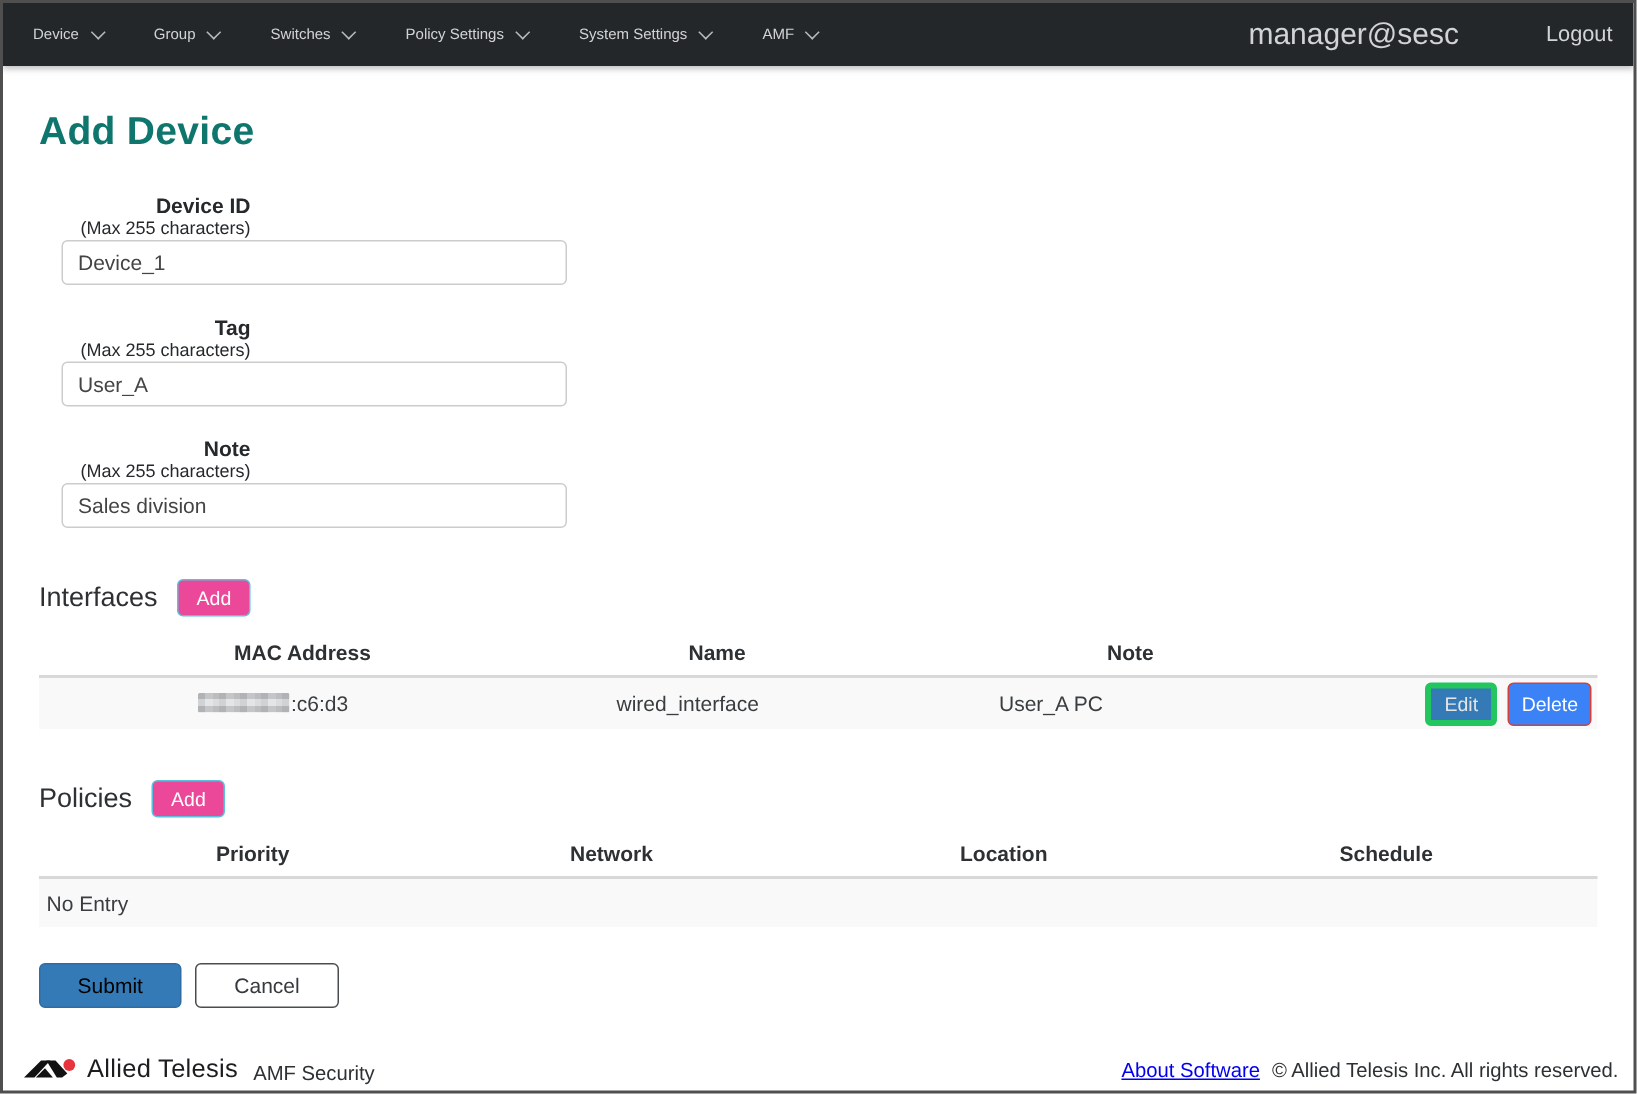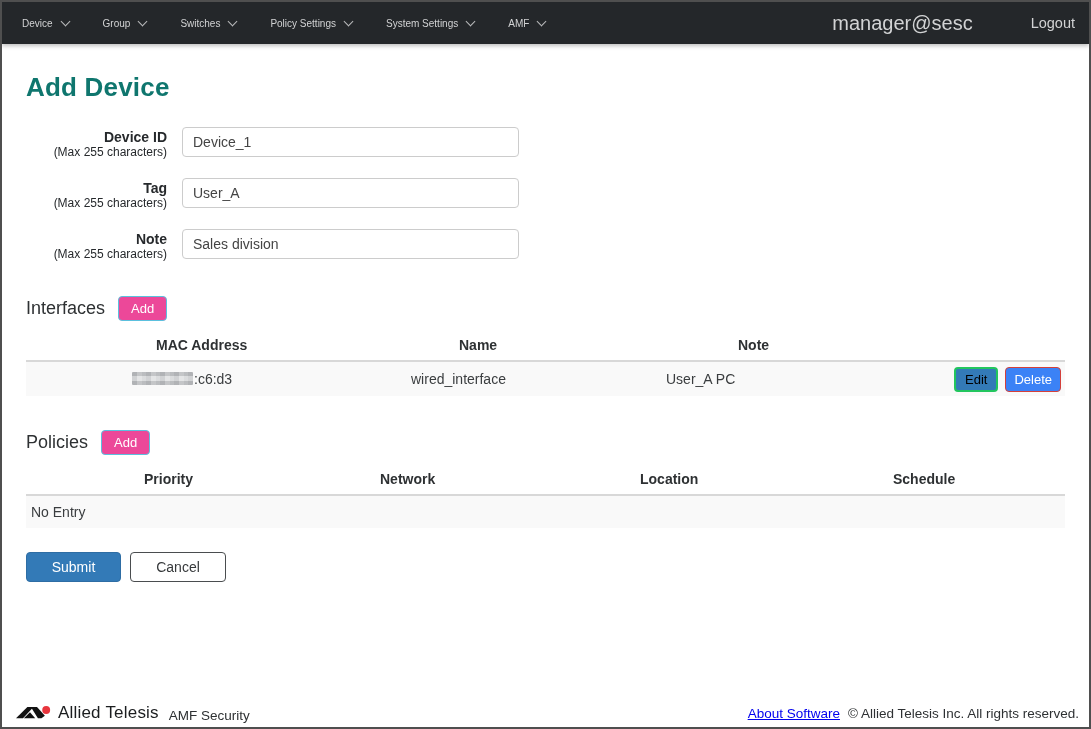--- a/index.html
+++ b/index.html
@@ -50,21 +50,21 @@
   .page-title {
     font-size:26px;
     font-weight:700;
     color:#0f766e;
     margin-top:28px;
     margin-bottom:24px;
     letter-spacing:.2px;
   }
 
   
-  .form-group { display:flex; margin-bottom:18px; }
+  .form-group { display:flex; margin-bottom:18px;flex-direction:column; }
   .form-label-col {
     width:141px;
     text-align:right;
     padding-top:2px;
     flex:none;
   }
   .form-label { font-size:14px; font-weight:700; color:#26292c; line-height:16px; }
   .form-hint { font-size:12px; color:#26292c; line-height:15px; }
   .form-input {
     margin-left:15px;
@@ -101,21 +101,21 @@
   .t-row { display:flex; align-items:center; background:#f9f9f9; height:34px; font-size:14px; color:#3a3d3f; }
 
   
   .sp-if { width:106px; flex:none; }
   .c-mac { width:279px; flex:none; }
   .c-name { width:255px; flex:none; }
   .c-note { flex:1; }
   .c-actions { flex:none; display:flex; gap:7px; padding-right:4px; }
 
   .btn-edit {
-    background:#337ab7; color:#000000; border:2px solid #22c55e;
+    background:#337ab7; color:#e5e5e5; border:4px solid #22c55e;
     border-radius:4px; font-size:13px; padding:3px 9px; cursor:pointer;
     font-family:"Liberation Sans", sans-serif;
   }
   .btn-delete {
     background:#3b82f6; color:#fff; border:1px solid #d43f3a;
     border-radius:4px; font-size:13px; padding:3px 8px; cursor:pointer;
     font-family:"Liberation Sans", sans-serif;
   }
 
   .mac-redacted {
@@ -134,21 +134,21 @@
   .sp-po { width:94px; flex:none; }
   .p-c1 { width:212px; flex:none; }
   .p-c2 { width:236px; flex:none; }
   .p-c3 { width:229px; flex:none; }
   .p-c4 { flex:1; }
   .row-empty { display:flex; align-items:center; background:#f9f9f9; height:32px; font-size:14px; color:#3a3d3f; padding-left:5px; }
 
   
   .actions-bar { display:flex; margin-top:24px; gap:9px; }
   .btn-submit {
-    background:#337ab7; color:#ffffff;
+    background:#337ab7; color:#000000;
     border:1px solid #2e6da4; border-radius:4px;
     width:95px; height:30px; font-size:14px; cursor:pointer;
     font-family:"Liberation Sans", sans-serif;
   }
   .btn-cancel {
     background:#fff; color:#373a3c;
     border:1px solid #4a4d4f; border-radius:4px;
     width:96px; height:30px; font-size:14px; cursor:pointer;
     font-family:"Liberation Sans", sans-serif;
   }

